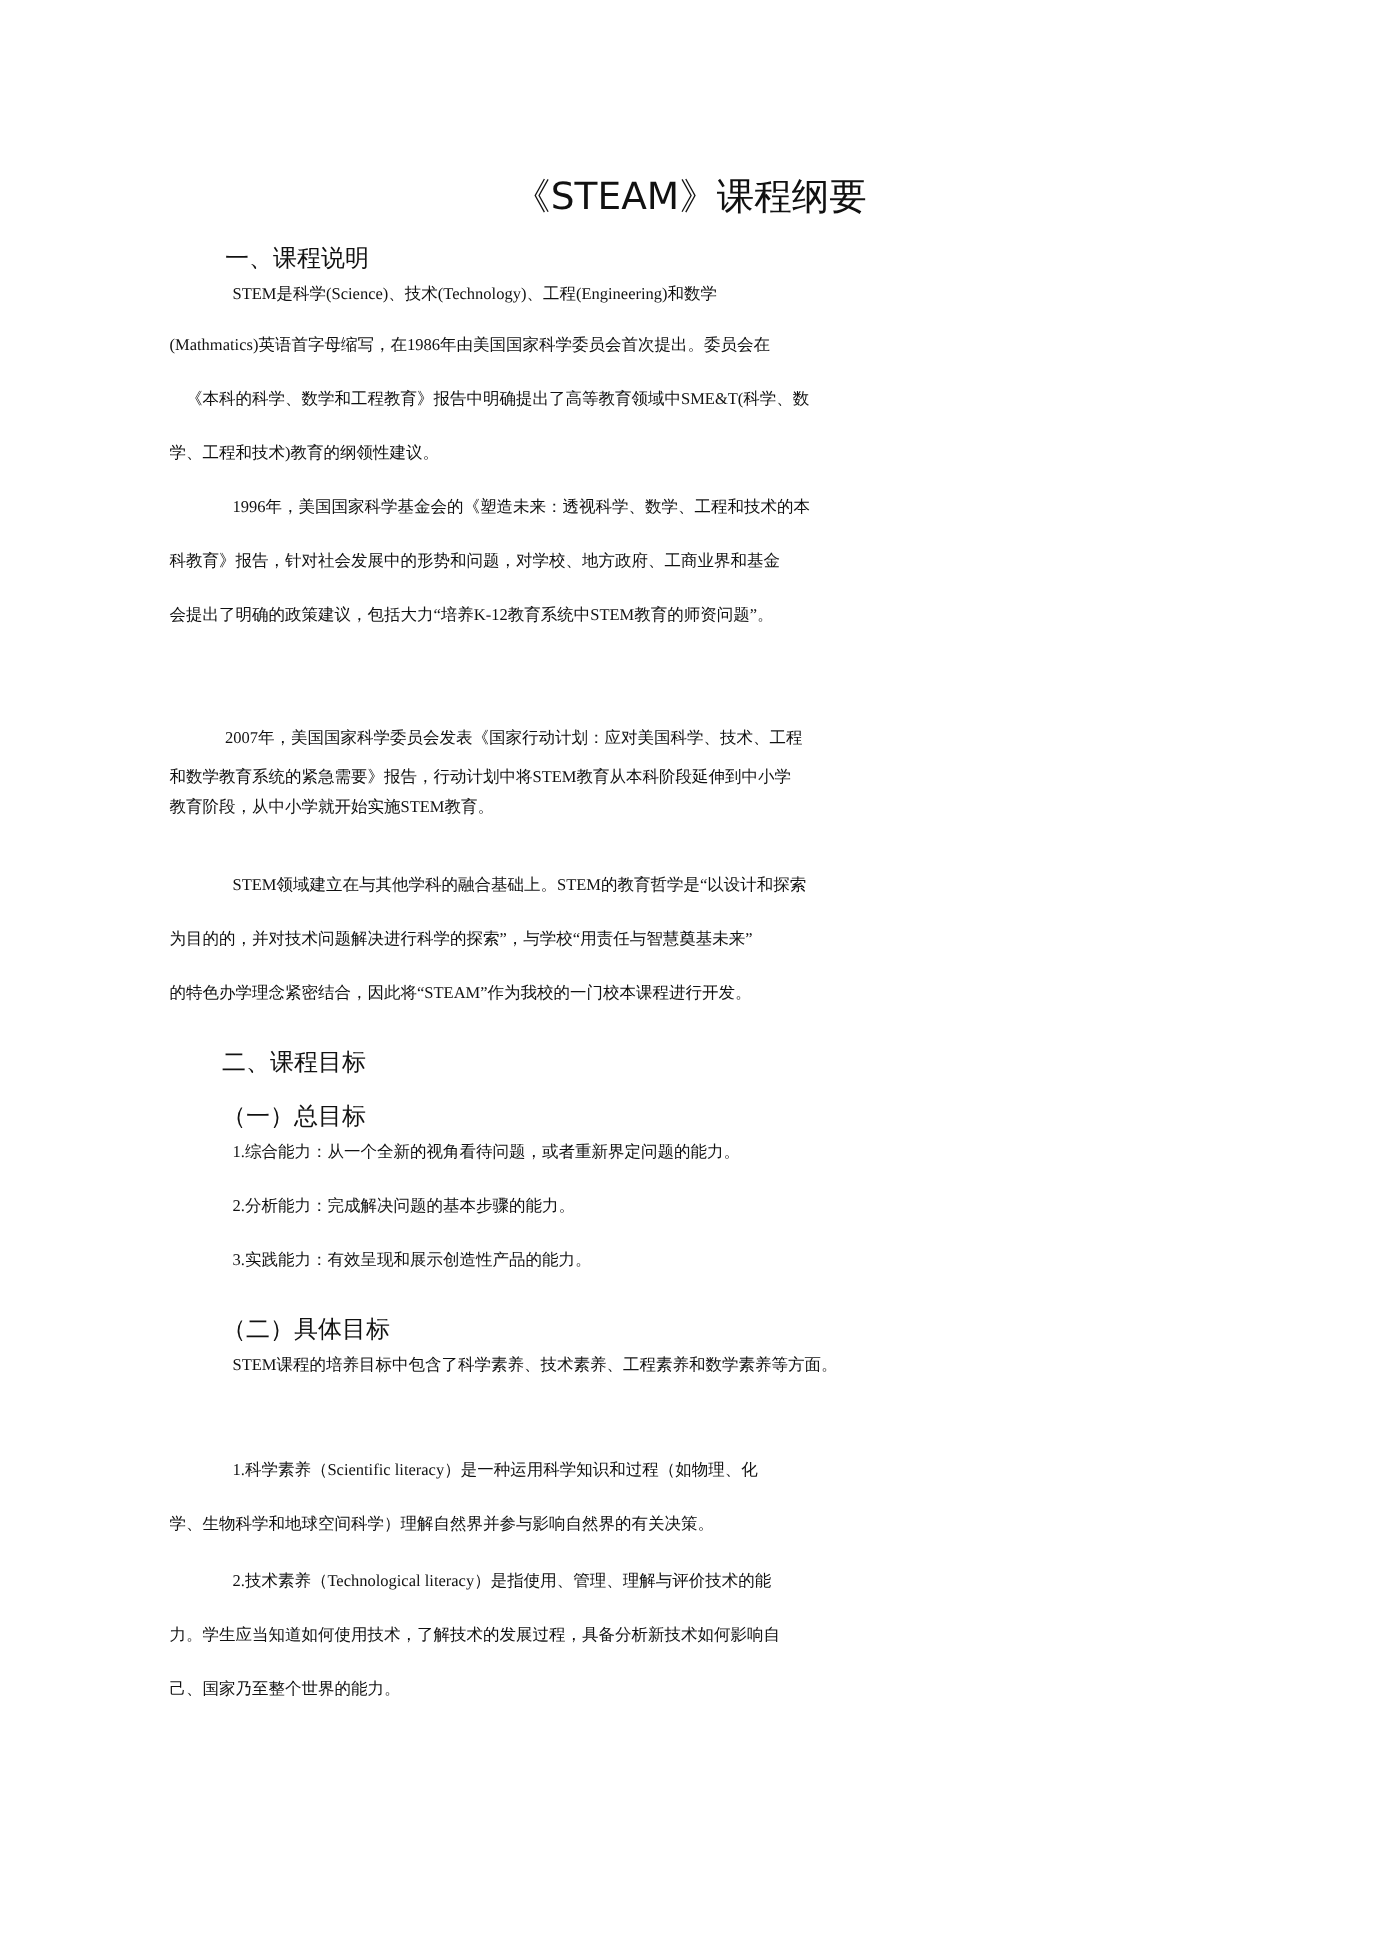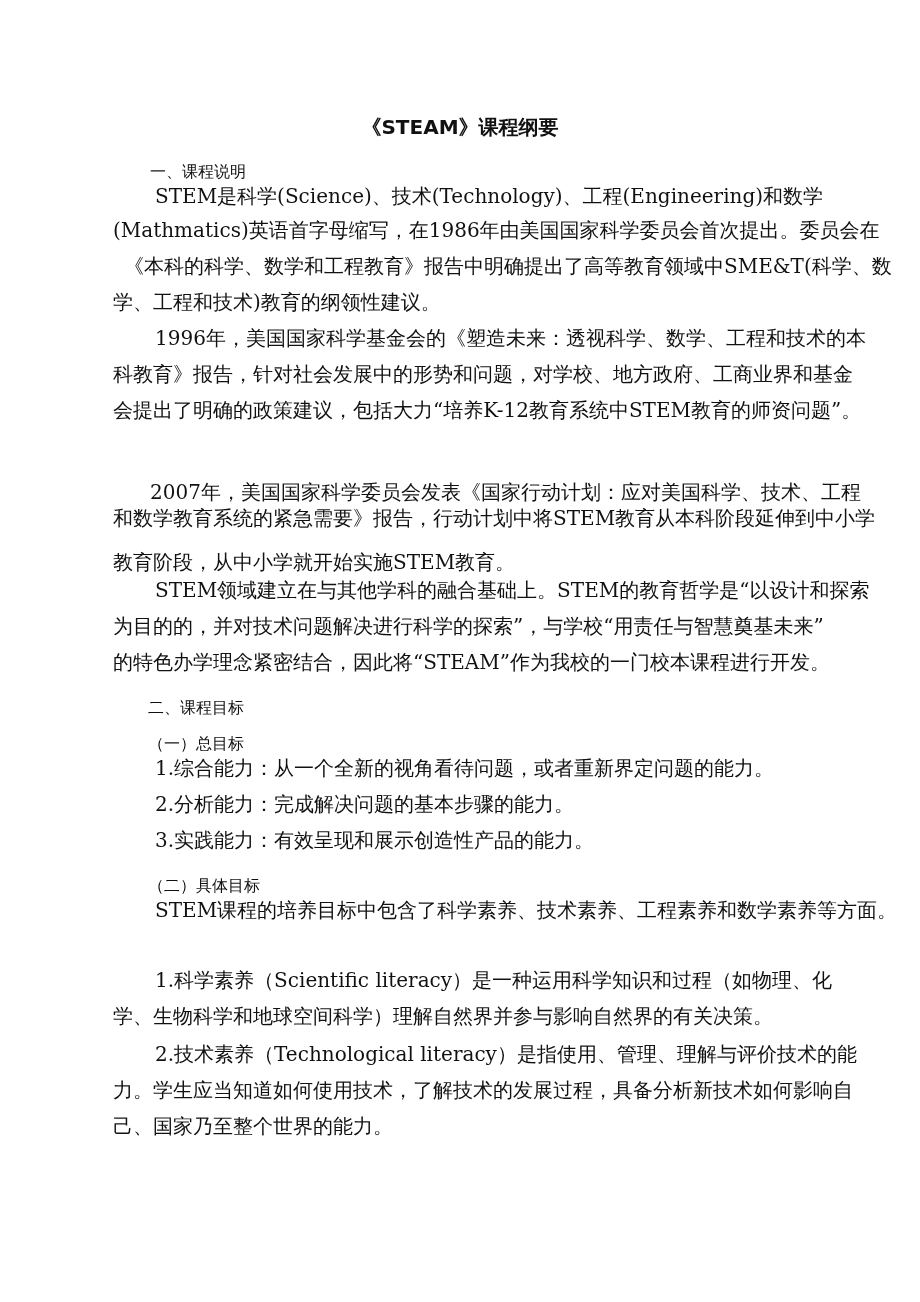--- a/index.html
+++ b/index.html
@@ -1,41 +1,41 @@
 <!DOCTYPE html>
 <html><head>
 <meta charset="utf-8">
 <style>
   html, body { margin: 0; padding: 0; background: #ffffff; }
   body { width: 920px; height: 1302px; position: relative; overflow: hidden;
          font-family: "DejaVu Serif", "Liberation Serif", serif; color: #111; }
-  .line { position: absolute; white-space: nowrap; font-size: 20px; line-height: 20px; }
+  .line { position: absolute; white-space: nowrap; font-size: 11px; line-height: 20px; font-family: Liberation Serif, serif; }
   .title { position: absolute; left: 0; width: 920px; top: 114px; text-align: center;
-           font-size: 20px; font-weight: bold; font-family: "DejaVu Sans", "Liberation Sans", sans-serif; letter-spacing: 0px; }
+           font-size: 25px; font-weight: normal; font-family: "DejaVu Sans", "Liberation Sans", sans-serif; letter-spacing: 0px; }
   .h { font-weight: normal; font-family: "DejaVu Sans", "Liberation Sans", sans-serif; font-size: 16px; }
 </style>
 </head>
 <body>
 
 <div>
   <div class="title">《STEAM》课程纲要</div>
 
   <div class="line h" style="left:150px;top:162px;">一、课程说明</div>
   <div class="line" style="left:155px;top:186px;">STEM是科学(Science)、技术(Technology)、工程(Engineering)和数学</div>
   <div class="line" style="left:113px;top:220px;">(Mathmatics)英语首字母缩写，在1986年由美国国家科学委员会首次提出。委员会在</div>
   <div class="line" style="left:124px;top:256px;">《本科的科学、数学和工程教育》报告中明确提出了高等教育领域中SME&amp;T(科学、数</div>
   <div class="line" style="left:113px;top:292px;">学、工程和技术)教育的纲领性建议。</div>
 
   <div class="line" style="left:155px;top:328px;">1996年，美国国家科学基金会的《塑造未来：透视科学、数学、工程和技术的本</div>
   <div class="line" style="left:113px;top:364px;">科教育》报告，针对社会发展中的形势和问题，对学校、地方政府、工商业界和基金</div>
   <div class="line" style="left:113px;top:400px;">会提出了明确的政策建议，包括大力“培养K-12教育系统中STEM教育的师资问题”。</div>
 
   <div class="line" style="left:150px;top:472px;margin-top:10px;">2007年，美国国家科学委员会发表《国家行动计划：应对美国科学、技术、工程</div>
   <div class="line" style="left:113px;top:508px;">和数学教育系统的紧急需要》报告，行动计划中将STEM教育从本科阶段延伸到中小学</div>
-  <div class="line" style="left:113px;top:552px;">教育阶段，从中小学就开始实施STEM教育。</div>
+  <div class="line" style="left:113px;top:528px;">教育阶段，从中小学就开始实施STEM教育。</div>
 
   <div class="line" style="left:155px;top:580px;">STEM领域建立在与其他学科的融合基础上。STEM的教育哲学是“以设计和探索</div>
   <div class="line" style="left:113px;top:616px;">为目的的，并对技术问题解决进行科学的探索”，与学校“用责任与智慧奠基未来”</div>
   <div class="line" style="left:113px;top:652px;">的特色办学理念紧密结合，因此将“STEAM”作为我校的一门校本课程进行开发。</div>
 
   <div class="line h" style="left:148px;top:698px;">二、课程目标</div>
   <div class="line h" style="left:148px;top:734px;">（一）总目标</div>
   <div class="line" style="left:155px;top:758px;">1.综合能力：从一个全新的视角看待问题，或者重新界定问题的能力。</div>
   <div class="line" style="left:155px;top:794px;">2.分析能力：完成解决问题的基本步骤的能力。</div>
   <div class="line" style="left:155px;top:830px;">3.实践能力：有效呈现和展示创造性产品的能力。</div>

